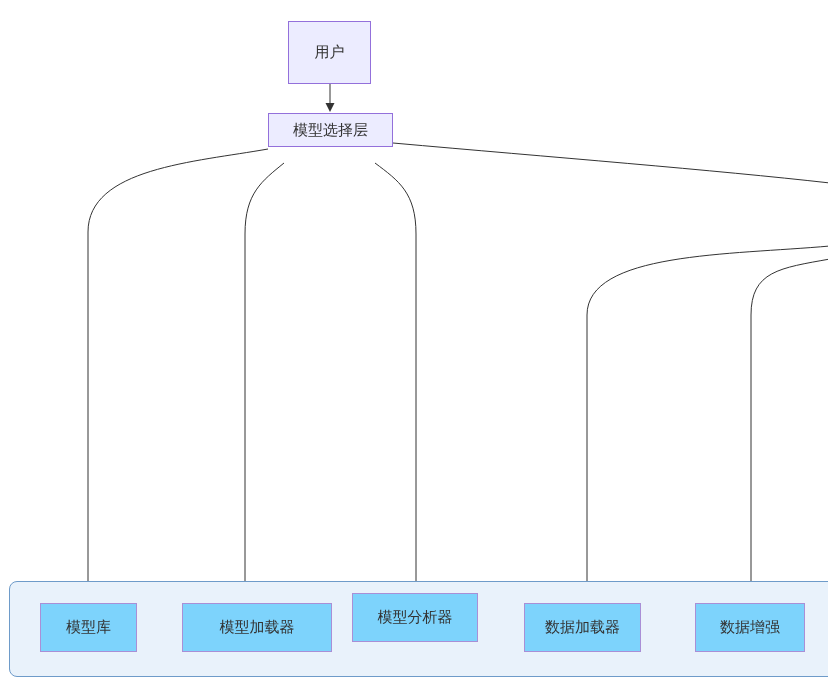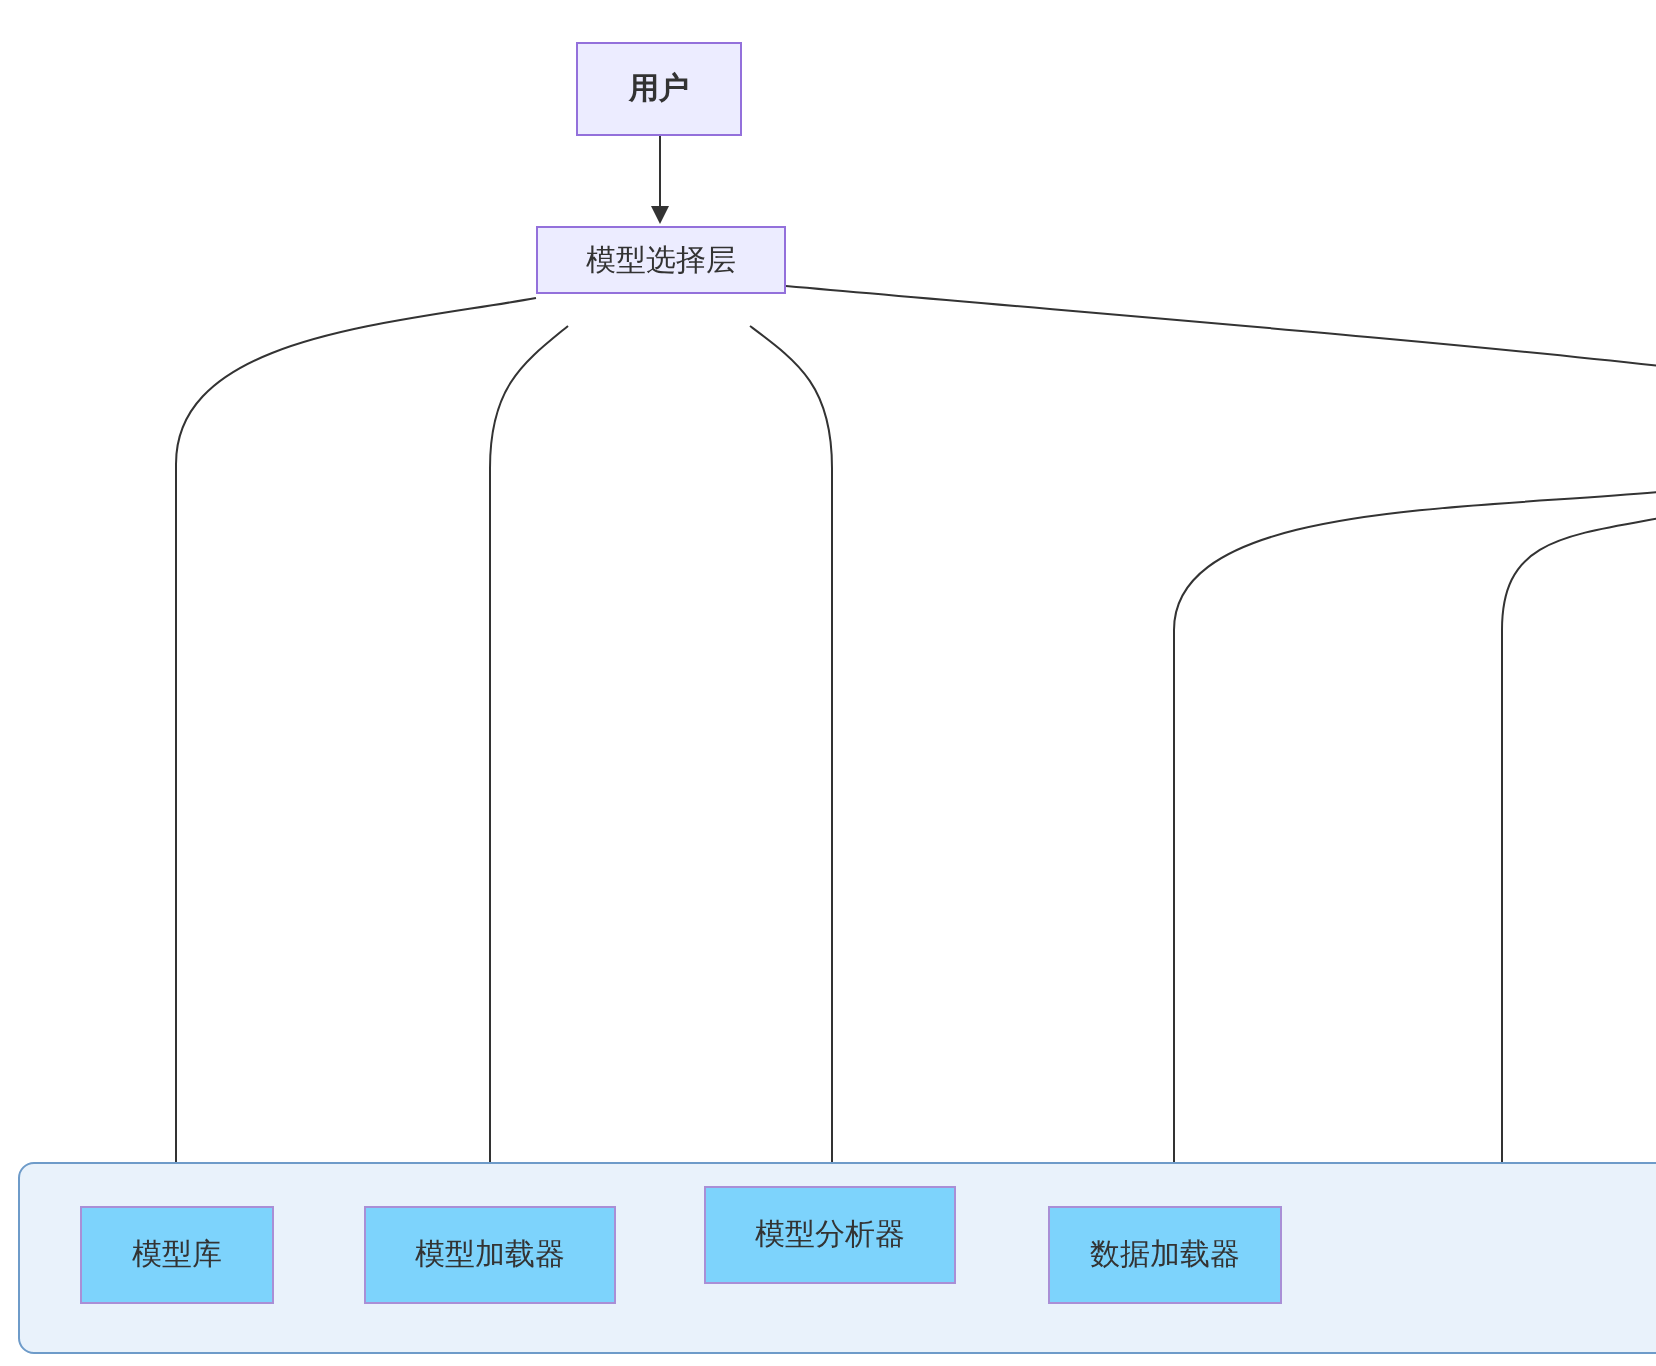--- a/index.html
+++ b/index.html
@@ -82,26 +82,27 @@
     <g fill="#333333" stroke="none">
       <polygon points="330,112 325.5,103 334.5,103"></polygon>
       <polygon points="88,603 83.5,594 92.5,594"></polygon>
       <polygon points="245,603 240.5,594 249.5,594"></polygon>
       <polygon points="416,603 411.5,594 420.5,594"></polygon>
       <polygon points="587,603 582.5,594 591.5,594"></polygon>
       <polygon points="751,603 746.5,594 755.5,594"></polygon>
     </g>
   </svg>
 
-  <div class="node" style="left:288px; top:21px; width:83px; height:47px;font-weight:bold;">用户</div>
+  <div class="node" style="left:288px; top:21px; width:83px; height:63px;">用户</div>
 
   <div class="node" style="left:268px; top:113px; width:125px; height:34px;">模型选择层</div>
 
   <div class="node subnode" style="left:40px; top:603px; width:97px; height:49px;">模型库</div>
 
-  <div class="node subnode" style="left:182px; top:603px; width:126px; height:49px;">模型加载器</div>
+  <div class="node subnode" style="left:182px; top:603px; width:150px; height:49px;">模型加载器</div>
 
   <div class="node subnode" style="left:352px; top:593px; width:126px; height:49px;">模型分析器</div>
 
   <div class="node subnode" style="left:524px; top:603px; width:117px; height:49px;">数据加载器</div>
 
+  <div class="node subnode" style="left:695px; top:603px; width:110px; height:49px;">数据增强</div>
 
 </div>
 
 </body></html>

